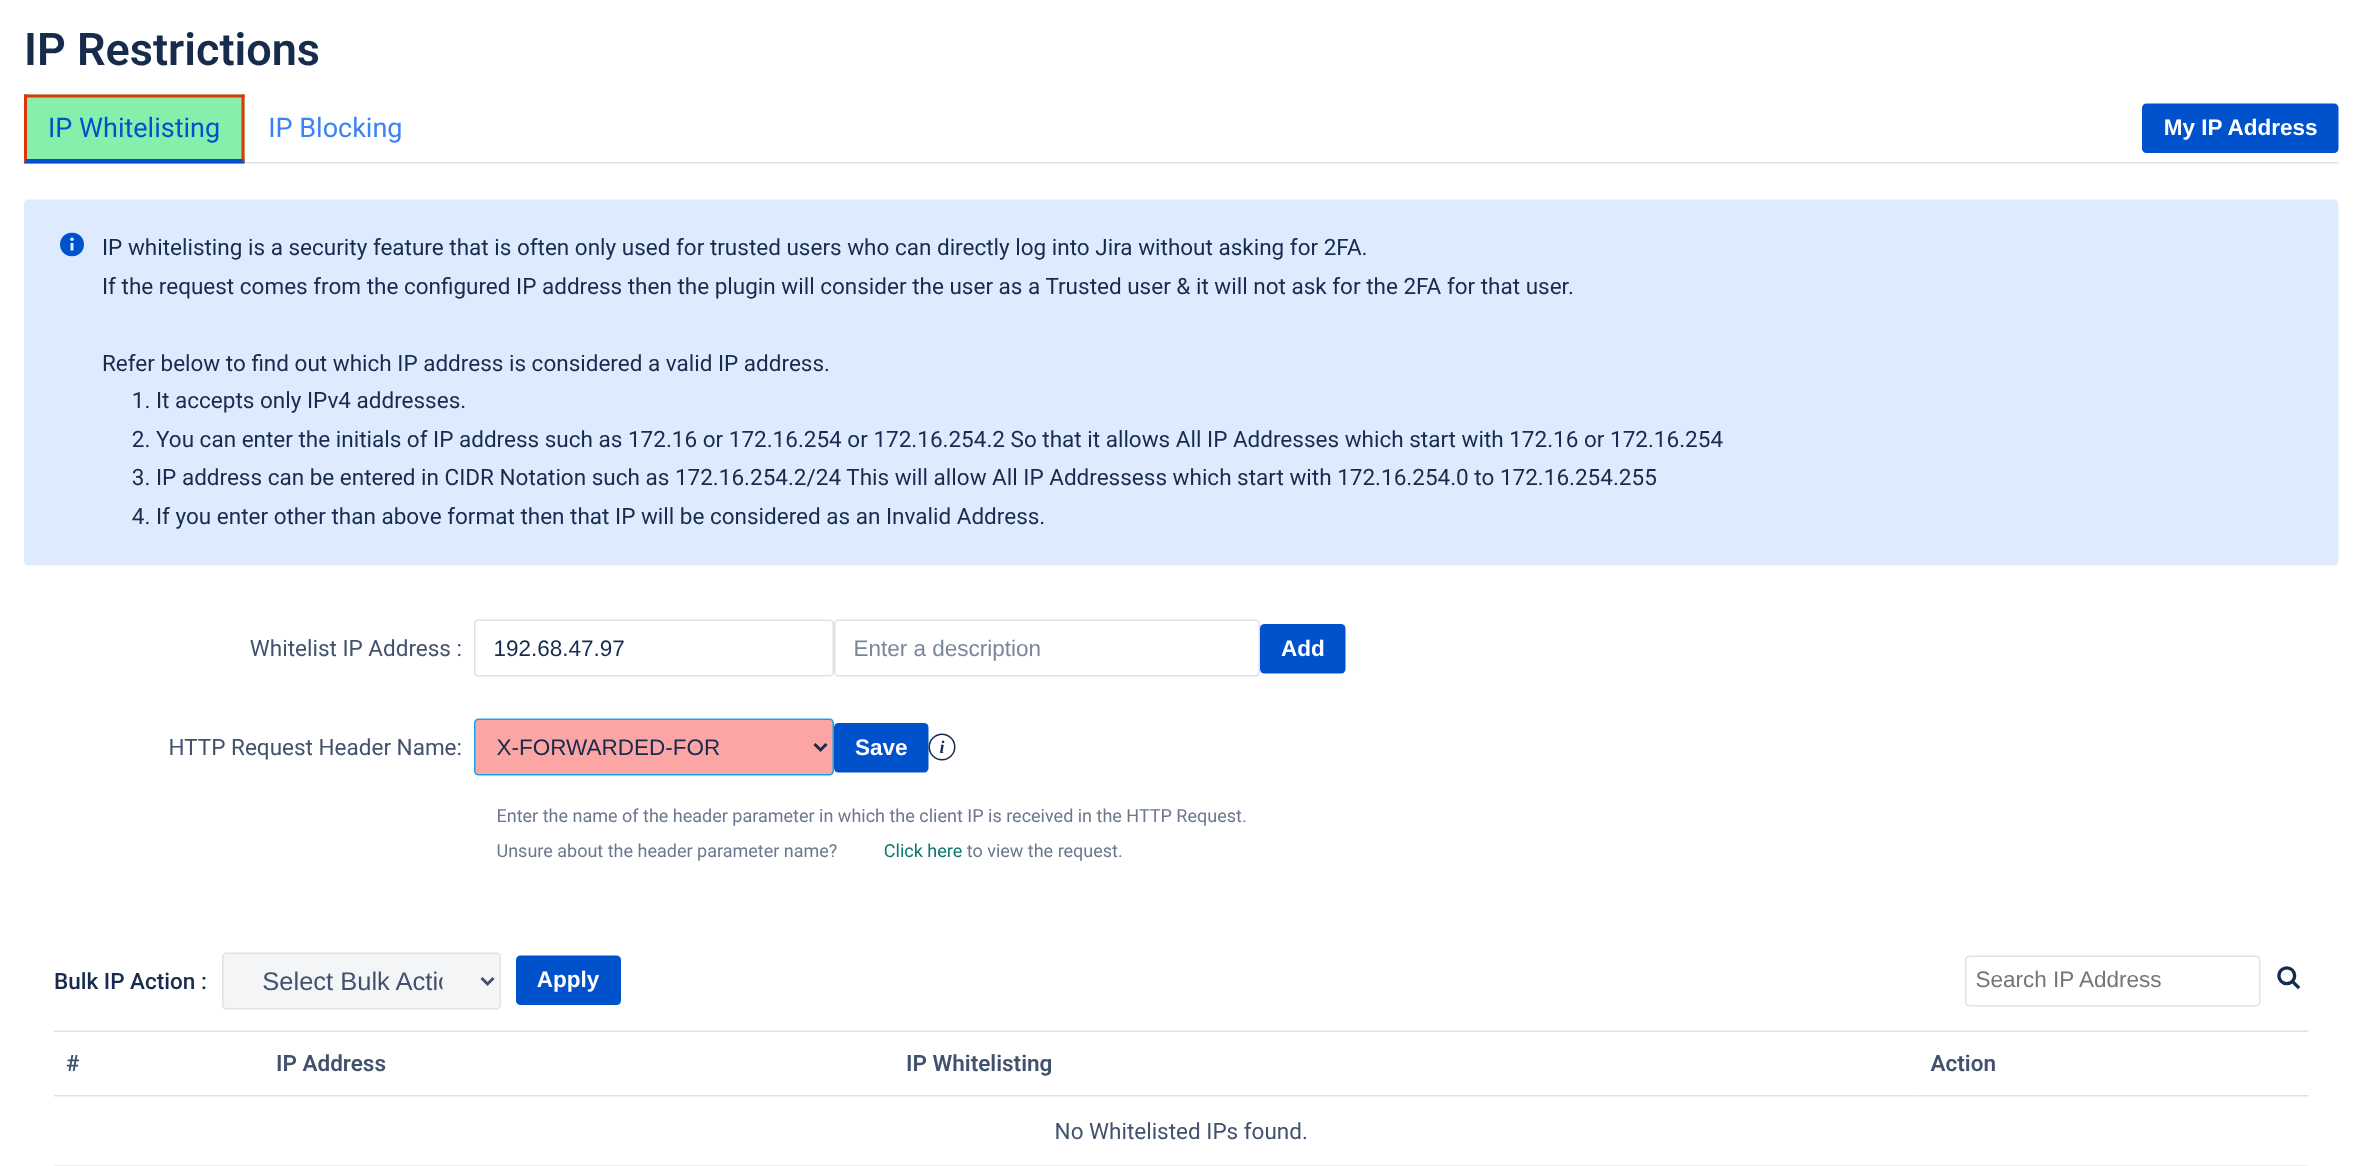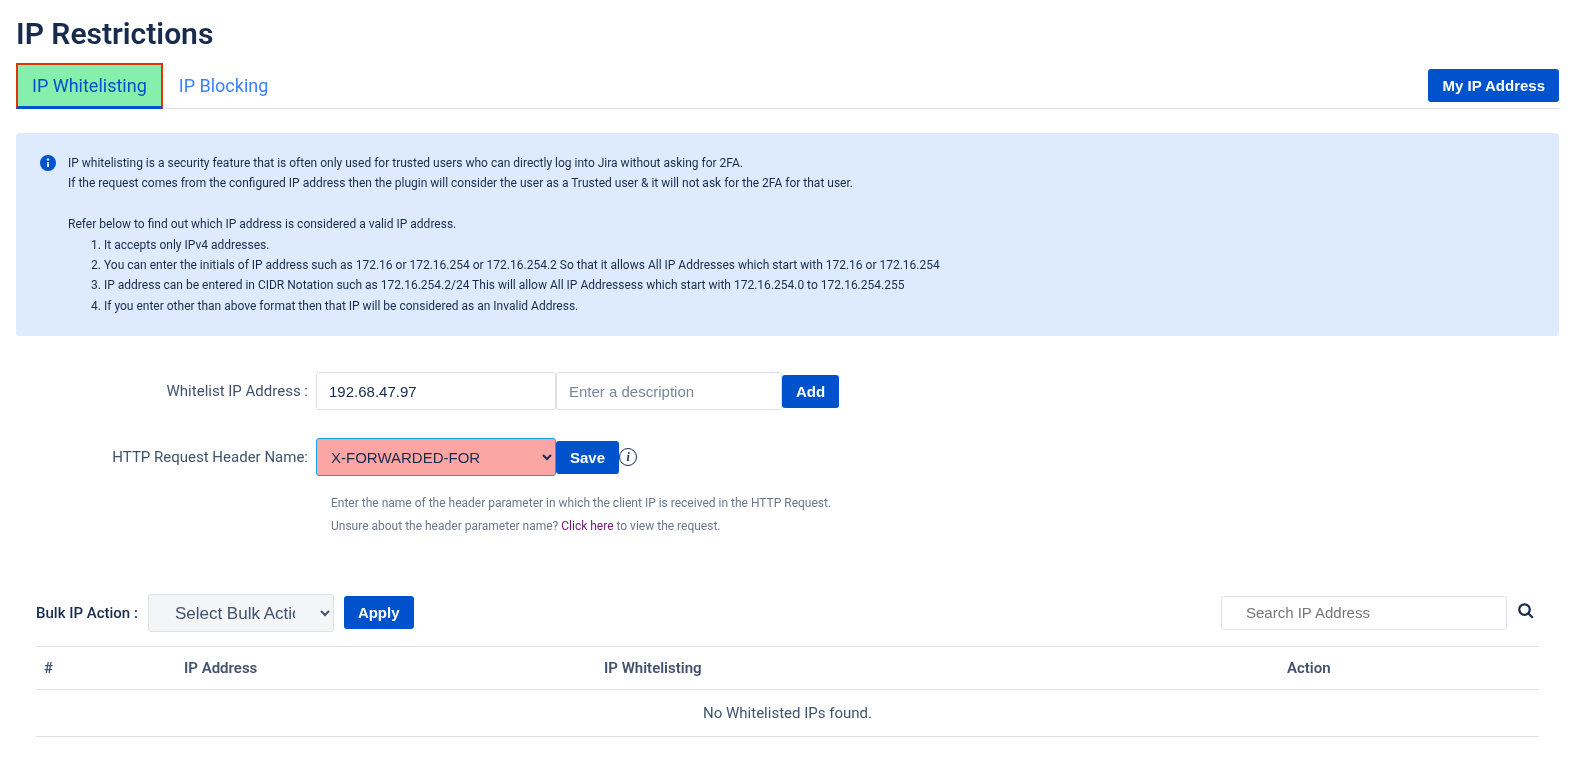--- a/index.html
+++ b/index.html
@@ -59,21 +59,21 @@
       gap: 12px;
     }
     .info-icon {
       color: #0052cc;
       font-size: 16px;
       flex-shrink: 0;
       margin-top: 2px;
     }
     .info-content {
       color: #172b4d;
-      font-size: 12px;
+      font-size: 15px;
       line-height: 1.7;
     }
     .info-content ol {
       margin-left: 36px;
       margin-top: 0;
     }
     .form-row {
       display: flex;
       align-items: center;
       gap: 0;
@@ -89,40 +89,40 @@
     .text-input {
       border: 1px solid #dfe1e6;
       border-radius: 3px;
       padding: 8px 12px;
       font-size: 15px;
       color: #172b4d;
       height: 38px;
     }
     .text-input::placeholder { color: #7a869a; }
     .ip-input { width: 240px; }
-    .desc-input { width: 226px; }
+    .desc-input { width: 284px; }
     .select-input {
       border: 1px solid #0ea5e9;
       background: #fca5a5;
       border-radius: 3px;
       padding: 8px 10px;
       font-size: 15px;
       color: #172b4d;
       width: 240px;
       height: 38px;
     }
     .helper-text-block {
       margin-left: 315px;
       font-size: 12px;
       color: #6b778c;
       line-height: 1.9;
       margin-top: -12px;
       margin-bottom: 56px;
     }
-    .helper-text-block a { color: #701a75; text-decoration: none; }
+    .helper-text-block a { color: #0f766e; text-decoration: none; margin-left: 28px; }
     .info-circle-icon {
       display: inline-flex;
       align-items: center;
       justify-content: center;
       width: 18px;
       height: 18px;
       border: 1.5px solid #172b4d;
       border-radius: 50%;
       font-size: 12px;
       font-weight: bold;
@@ -147,23 +147,23 @@
       padding: 8px 22px;
       font-size: 17px;
       height: 38px;
       width: 186px;
       color: #42526e;
     }
     .search-group { display: flex; align-items: center; gap: 6px; }
     .search-input {
       border: 1px solid #dfe1e6;
       border-radius: 3px;
-      padding: 6px 24px;
-      font-size: 15px;
-      width: 286px;
+      padding: 6px 6px;
+      font-size: 15px;
+      width: 197px;
       height: 34px;
     }
     .search-btn {
       background: none;
       border: none;
       cursor: pointer;
       padding: 4px;
       color: #172b4d;
     }
     table {

